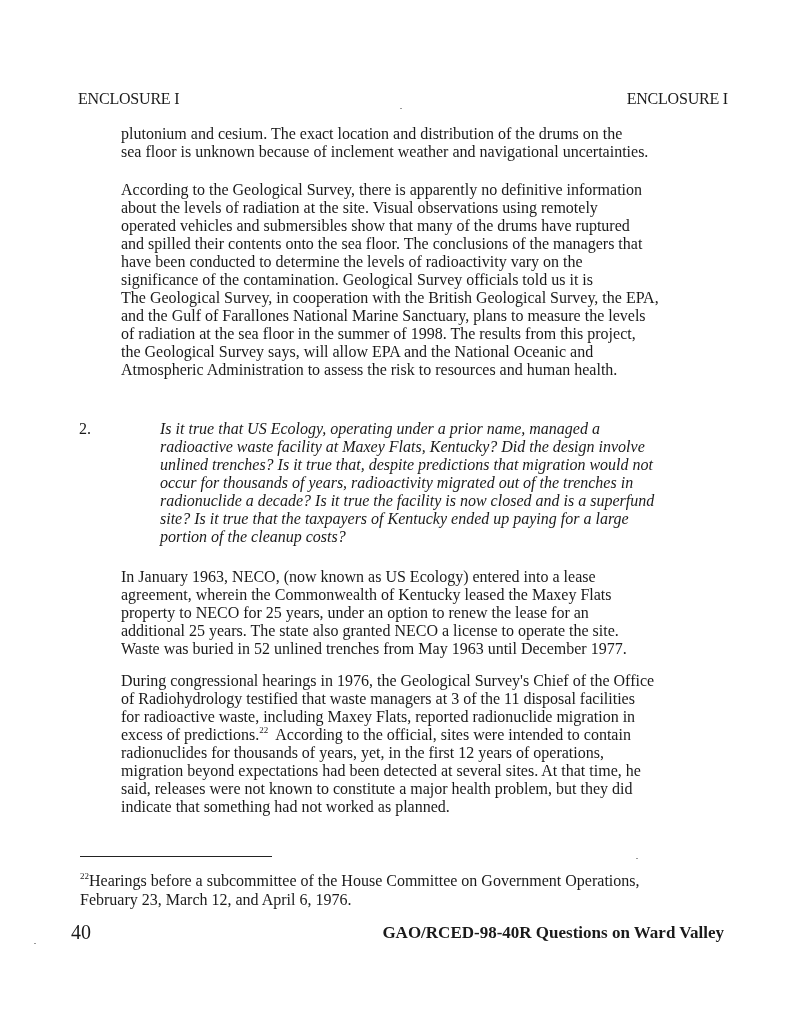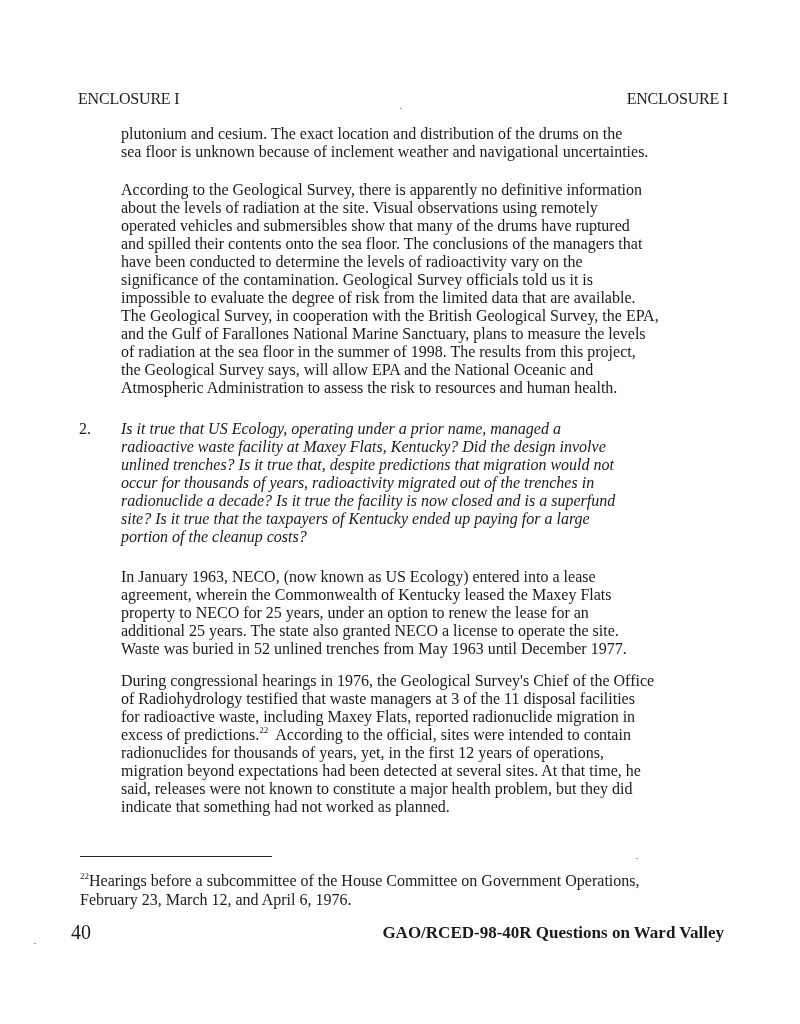--- a/index.html
+++ b/index.html
@@ -7,21 +7,21 @@
     width: 800px; height: 1024px; position: relative; overflow: hidden;
     font-family: "Liberation Serif", "DejaVu Serif", serif;
     color: #1a1a1a;
   }
   .hdr { position: absolute; top: 90px; font-size: 16px; letter-spacing: -0.2px; }
   .hdr-left { left: 78px; }
   .hdr-right { right: 72px; }
   .block { position: absolute; left: 121px; width: 620px; font-size: 16px; line-height: 18px; }
   .line { display: block; white-space: nowrap; }
   .q-num { position: absolute; left: 79px; top: 420px; font-size: 16px; }
-  .italic { font-style: italic; }
+  .italic { font-style: italic; margin-left: 39px; }
   sup { font-size: 9px; line-height: 0; position: relative; top: -1px; vertical-align: super; }
   .fn-rule { position: absolute; left: 80px; top: 856px; width: 192px; height: 0; border-top: 1.5px solid #222; }
   .footnote { position: absolute; left: 80px; top: 871px; font-size: 16px; line-height: 19px; }
   .page-num { position: absolute; left: 71px; top: 921px; font-size: 20px; }
   .report-id { position: absolute; right: 76px; top: 923px; font-size: 17px; font-weight: bold; }
   .speck { position: absolute; background: #999; width: 2px; height: 1px; }
 </style>
 </head>
 <body>
 
@@ -33,21 +33,20 @@
   <span class="line">sea floor is unknown because of inclement weather and navigational uncertainties.</span>
 </div>
 
 <div class="block" style="top:181px;">
   <span class="line">According to the Geological Survey, there is apparently no definitive information</span>
   <span class="line">about the levels of radiation at the site.  Visual observations using remotely</span>
   <span class="line">operated vehicles and submersibles show that many of the drums have ruptured</span>
   <span class="line">and spilled their contents onto the sea floor.  The conclusions of the managers that</span>
   <span class="line">have been conducted to determine the levels of radioactivity vary on the</span>
   <span class="line">significance of the contamination.  Geological Survey officials told us it is</span>
-  <span class="line">impossible to evaluate the degree of risk from the limited data that are available.</span>
   <span class="line">The Geological Survey, in cooperation with the British Geological Survey, the EPA,</span>
   <span class="line">and the Gulf of Farallones National Marine Sanctuary, plans to measure the levels</span>
   <span class="line">of radiation at the sea floor in the summer of 1998.  The results from this project,</span>
   <span class="line">the Geological Survey says, will allow EPA and the National Oceanic and</span>
   <span class="line">Atmospheric Administration to assess the risk to resources and human health.</span>
 </div>
 
 <div class="q-num">2.</div>
 <div class="block italic" style="top:420px;">
   <span class="line">Is it true that US Ecology, operating under a prior name, managed a</span>

